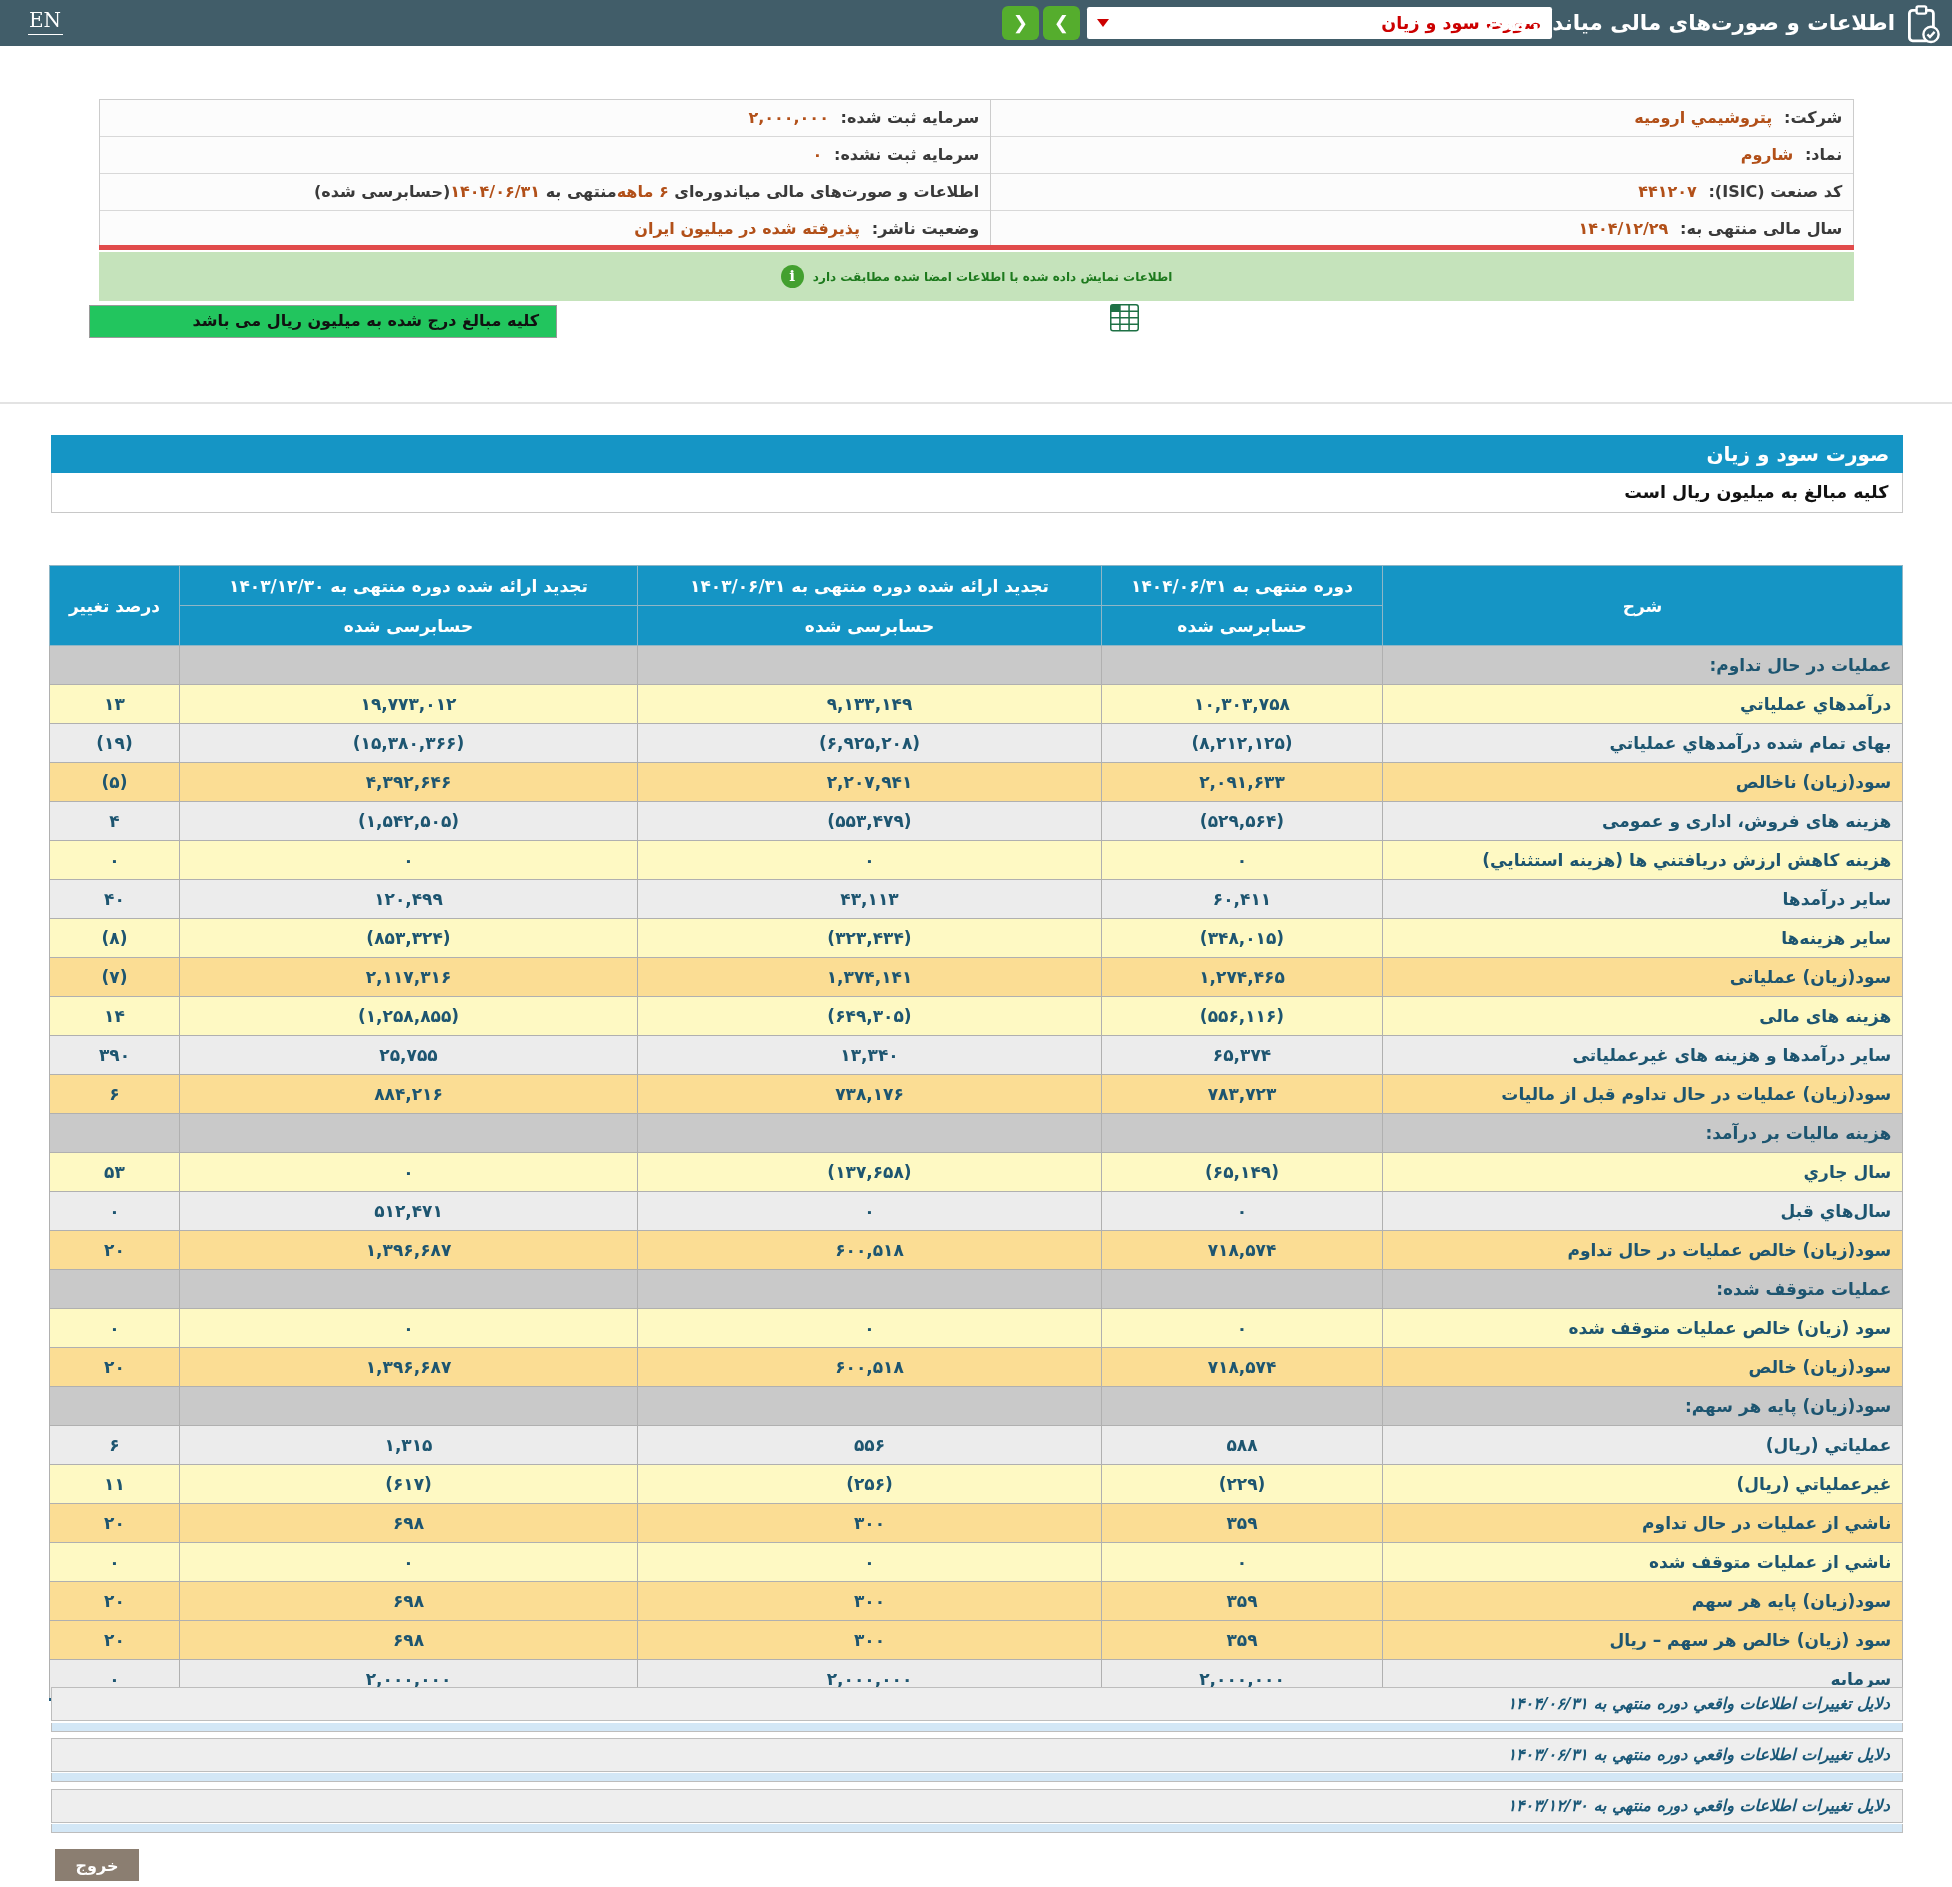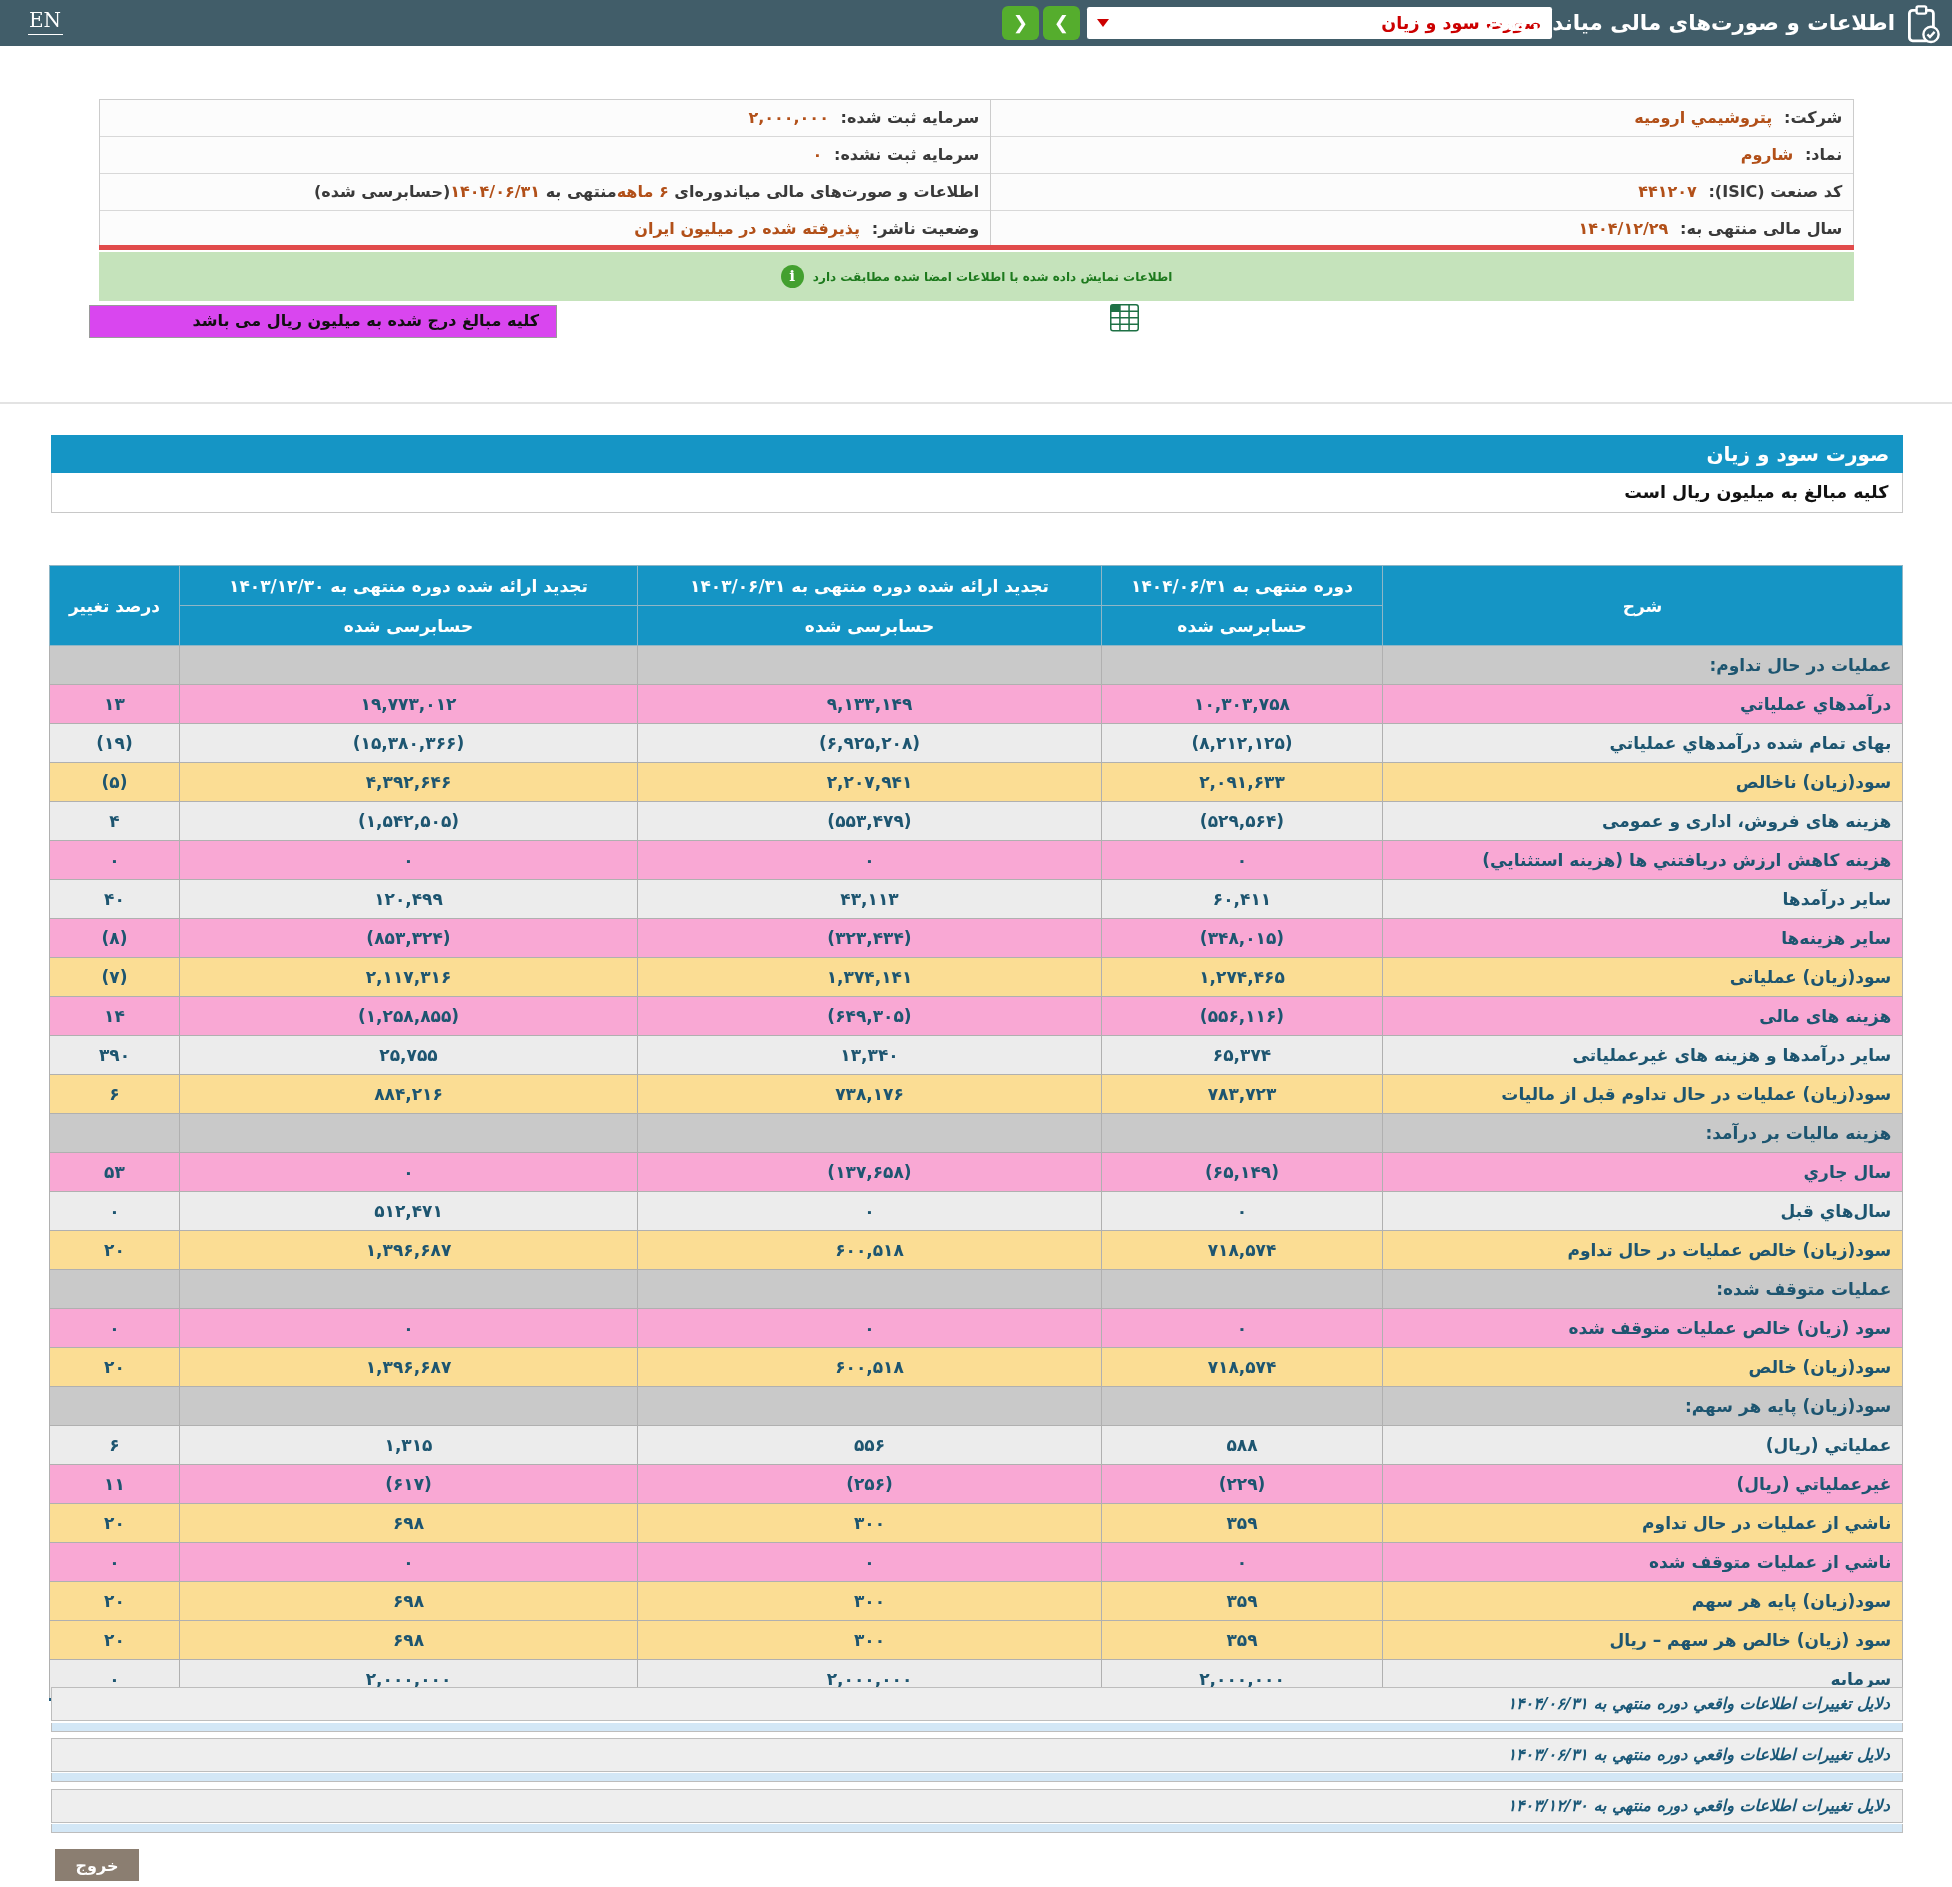--- a/index.html
+++ b/index.html
@@ -32,21 +32,21 @@
   .info-value{color:#b25019;}
   .hl{color:#b25019;}
   
   .red-divider{position:absolute;top:245px;right:99px;width:1755px;height:5.3px;background:#e14b4b;}
   .sig-banner{position:absolute;top:252px;right:99px;width:1755px;height:49px;background:#c5e3bb;
               display:flex;align-items:center;justify-content:center;gap:9.2px;direction:rtl;}
   .sig-text{color:#1d7a1d;font-size:12px;font-weight:700;}
   .info-circle{width:23px;height:23px;border-radius:50%;background:#43a02f;color:#fff;text-align:center;
                line-height:23px;font-size:15.3px;font-weight:700;font-family:"DejaVu Serif",serif;}
   
-  .amounts-box{position:absolute;top:305px;right:1396px;width:458px;height:30.5px;background:#d946ef;
+  .amounts-box{position:absolute;top:305px;right:1396px;width:458px;height:30.5px;background:#22c55e;
                border:1.5px solid #9a9a9a;line-height:30.5px;text-align:right;padding-left:7.6px;
                box-sizing:content-box;font-size:16px;font-weight:700;color:#111;}
   .amounts-box span{margin-right:0;margin-left:17px;float:right;padding-right:17px;}
   .excel-icon{position:absolute;top:304px;left:1110px;width:29px;height:27.5px;cursor:pointer;}
   .thin-divider{position:absolute;top:402px;left:0;width:1953px;height:1.5px;background:#e3e3e3;}
   
   .title-band{position:absolute;top:435px;right:50px;width:1852px;height:38px;background:#1595c5;
               color:#fff;font-size:20px;font-weight:700;line-height:38px;text-align:right;
               padding:0;box-sizing:border-box;}
   .title-band span{padding-right:13.7px;}
@@ -59,21 +59,21 @@
                   table-layout:fixed;direction:rtl;border:0.8px solid #9c9c9c;border-bottom:3.8px solid #1f5c7d;}
   table.statement th{background:#1595c5;color:#fff;font-size:17px;font-weight:700;height:37px;
                      border:0.8px solid #8fb6c6;text-align:center;}
   table.statement td{height:36px;font-size:17px;font-weight:700;color:#1d5570;
                      border-left:0.8px solid #b0b0b0;border-right:0.8px solid #b0b0b0;
                      border-top:1.5px solid #b0b0b0;overflow:hidden;white-space:nowrap;}
   td.c-desc{text-align:right;padding-right:10.7px;}
   td.c-num,td.c-pct{text-align:center;}
   td.neg{color:#cf1f1f;}
   tr.row-section td{background:#c9c9c9;margin-top:20px;}
-  tr.row-blue td{background:#f9a8d4;}
+  tr.row-blue td{background:#fef9c3;}
   tr.row-gray td{background:#ececec;}
   tr.row-yellow td{background:#fbdd94;}
   
   .footer-links{position:absolute;top:1687px;right:50px;width:1852px;}
   .acc-bar{height:34px;background:#eeeeee;border:0.8px solid #bdbdbd;box-sizing:border-box;
            line-height:32px;text-align:right;padding-left:7.6px;color:#1a5878;font-size:16px;
            font-weight:700;cursor:pointer;font-style:italic;}
   .acc-bar span{padding-right:12.2px;}
   .acc-strip{height:9.2px;background:#d3e7f6;border:0.8px solid #bdbdbd;border-top:none;
              box-sizing:border-box;margin-top:1.5px;margin-bottom:6.1px;}

